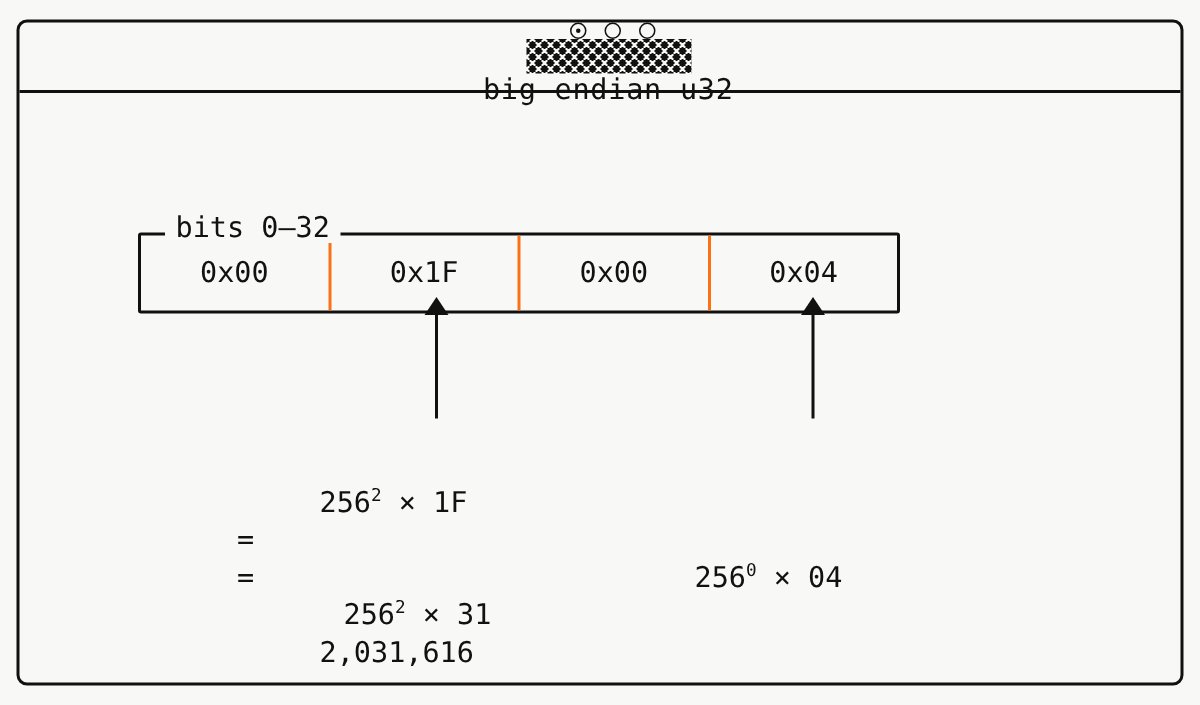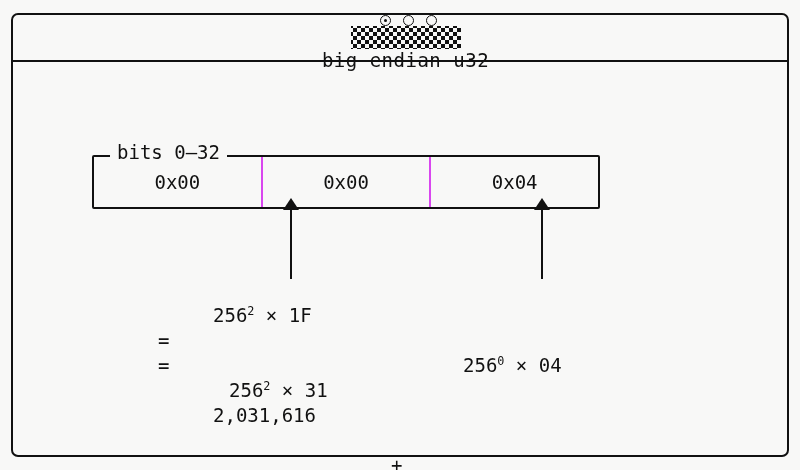--- a/index.html
+++ b/index.html
@@ -134,21 +134,21 @@
     display: flex;
     height: 100%;
   }
   .cell {
     flex: 1 1 0;
     display: flex;
     align-items: center;
     justify-content: center;
     font-size: 19px;
     color: #111111;
-    border-right: 2px solid #d946ef;
+    border-right: 2px solid #f97316;
     box-sizing: border-box;
   }
   .cell:last-child { border-right: none; border-radius: 14px; }
 
   
   .arrow {
     position: absolute;
     width: 2px;
     background: #111111;
   }
@@ -177,20 +177,21 @@
     white-space: pre;
   }
   .math-row {
     position: absolute;
     width: 100%;
     height: 25px;
   }
   .m-col {
     position: absolute;
     white-space: pre;
+    margin-top: 20px;
   }
 
   .sup { font-size: 0.62em; vertical-align: super; line-height: 0; }
 </style>
 </head>
 <body>
 
 <div id="root">
 
   <div class="window">
@@ -209,20 +210,21 @@
 
       <div class="hatch hatch-right"></div>
     </div>
 
     <div class="canvas">
 
       <div class="byte-field">
         <div class="field-legend">bits 0–32</div>
         <div class="cells">
           <div class="cell">0x00</div>
+          <div class="cell">0x1F</div>
           <div class="cell">0x00</div>
           <div class="cell">0x04</div>
         </div>
       </div>
 
       <div class="arrow" style="left:277px; top:147px; height:70px;"></div>
       <div class="arrow" style="left:528px; top:147px; height:70px;"></div>
 
       <div class="math">
 

